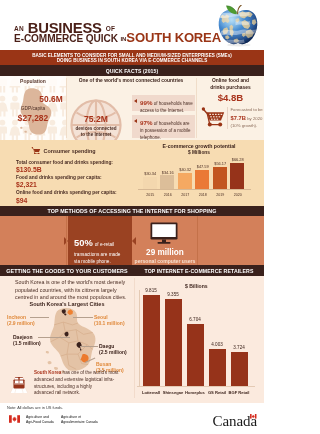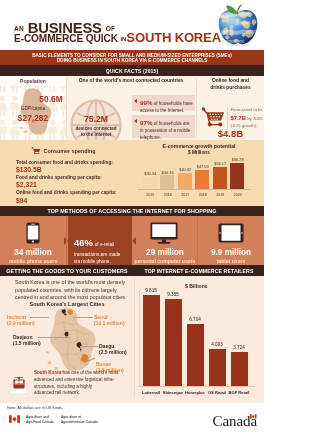--- a/index.html
+++ b/index.html
@@ -60,21 +60,21 @@
   .bullet .tx{position:absolute;left:8px;top:3.4px;width:54px;font-size:4.5px;color:#4a2d24;line-height:1.52;}
   .bullet .tx b{font-size:6.2px;color:#a8321a;}
   #b1{top:18.8px;height:16.4px;}
   #b2{top:38.6px;height:23.6px;}
 
   
   #ofood{position:absolute;left:197px;top:0;width:67px;height:64px;}
   #ofood .hd{position:absolute;left:0;top:2.2px;width:67px;text-align:center;
       font-size:4.9px;font-weight:bold;color:#3d241d;line-height:1.35;}
   #ofood .big{position:absolute;left:0;top:16.5px;width:67px;text-align:center;
-      font-size:9.6px;font-weight:bold;color:#a8321a;line-height:1;margin-top:36px;}
+      font-size:9.6px;font-weight:bold;color:#a8321a;line-height:1;}
   #cart{position:absolute;left:4px;top:31px;width:24px;height:20px;}
   #fcast{position:absolute;left:30px;top:31px;width:36px;border-left:1px solid #e8d3c4;padding-left:2.5px;}
   #fcast div{font-size:4.3px;color:#8a6a58;line-height:1.55;white-space:nowrap;}
   #fcast .v{font-size:5.8px;font-weight:bold;color:#a8321a;}
 
   
   #csband{position:absolute;left:0;top:140px;width:264px;height:66px;background:#f7dcb2;}
   #cs{position:absolute;left:0;top:0;width:134px;height:66px;}
   #cshd{position:absolute;left:31px;top:5.8px;}
   #cscart{position:absolute;left:0px;top:1px;width:10px;height:7.5px;}
@@ -400,64 +400,44 @@
             <div class="xl">2020</div>
           </div>
         </div>
     </div>
   </div>
 
   <div id="mband">
     <div class="t">TOP METHODS OF ACCESSING THE INTERNET FOR SHOPPING</div>
   </div>
   <div id="mbody">
-    <div class="mcard" style="left:0;width:66px">
-      <svg style="position:absolute;left:26px;top:6px;width:14px;height:22px" viewBox="0 0 28 44">
-        <rect x="1" y="1" width="26" height="42" rx="4" fill="#3a211c"></rect>
-        <rect x="3.5" y="7" width="21" height="28" fill="#ffffff"></rect>
-        <rect x="10" y="3.4" width="8" height="1.6" rx="0.8" fill="#ffffff"></rect>
-        <circle cx="14" cy="39" r="2" fill="#ffffff"></circle>
-      </svg>
-      <div class="v" style="top:33px">34 million</div>
-      <div class="c" style="top:42.5px">mobile phone users</div>
-    </div>
     <div class="notch" style="left:64px;top:20.5px;border-left:4.5px solid #9a4222"></div>
 
     <div class="mcard" style="left:68px;width:64px;background:#9a4222">
       <div style="position:absolute;left:6px;top:20px;width:60px;font-size:4.7px;color:#fff;line-height:1.58;white-space:nowrap;">
-          <div><b style="font-size:9.4px;font-weight:bold;margin-right:0.6px;">46%</b> <span>of e-retail</span></div>
+          <div><b style="font-size:9.4px;font-weight:bold;margin-right:0.6px;">50%</b> <span>of e-retail</span></div>
           <div>transactions are made</div>
           <div>via mobile phone.</div>
         </div>
     </div>
     <div class="notch" style="left:132px;top:20.5px;border-right:4.5px solid #9a4222"></div>
 
     <div class="mcard" style="left:133px;width:64px">
       <svg style="position:absolute;left:17px;top:6px;width:28px;height:22px" viewBox="0 0 56 44">
         <rect x="1" y="1" width="54" height="34" rx="2.5" fill="#3a211c"></rect>
         <rect x="4.5" y="4.5" width="47" height="25.5" fill="#ffffff"></rect>
         <rect x="24" y="35" width="8" height="5" fill="#3a211c"></rect>
         <rect x="15" y="40" width="26" height="3.4" rx="1.6" fill="#3a211c"></rect>
       </svg>
       <div class="v" style="top:33px">29 million</div>
       <div class="c" style="top:42.5px">personal computer users</div>
     </div>
     <div class="mdiv" style="left:197px"></div>
     <div class="mdiv" style="left:66px"></div>
 
-    <div class="mcard" style="left:198px;width:66px">
-      <svg style="position:absolute;left:20px;top:7px;width:26px;height:20px" viewBox="0 0 52 40">
-        <rect x="1" y="1" width="50" height="38" rx="3.5" fill="#3a211c"></rect>
-        <rect x="7" y="4.5" width="38" height="31" fill="#ffffff"></rect>
-        <circle cx="4" cy="20" r="1.4" fill="#ffffff"></circle>
-        <circle cx="48" cy="20" r="1.4" fill="#ffffff"></circle>
-      </svg>
-      <div class="v" style="top:33px">9.9 million</div>
-      <div class="c" style="top:42.5px">tablet users</div>
-    </div>
   </div>
 
   <div id="gband">
     <div class="t">GETTING THE GOODS TO YOUR CUSTOMERS</div>
   </div>
   <div id="rband">
     <div class="t">TOP INTERNET E-COMMERCE RETAILERS</div>
   </div>
 
   <div id="bot">

